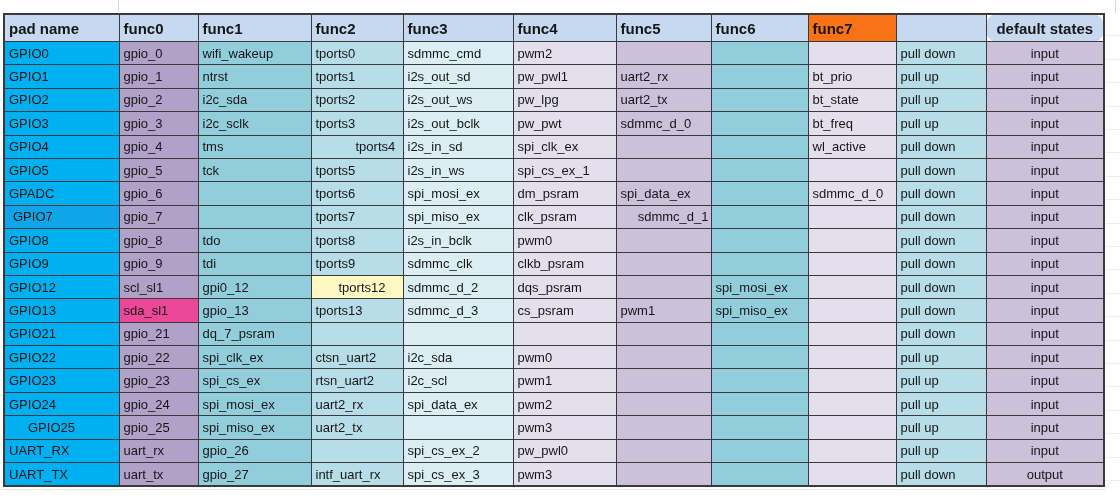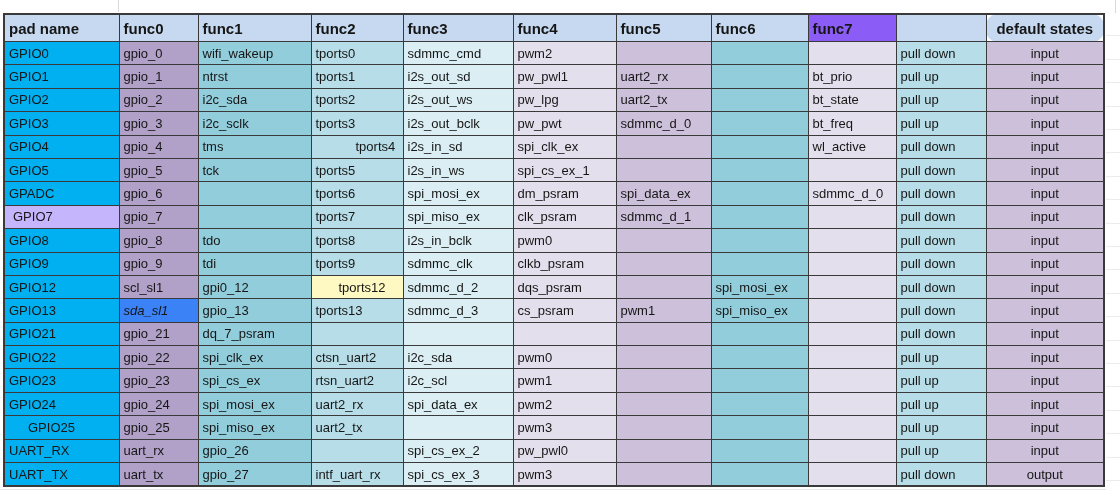--- a/index.html
+++ b/index.html
@@ -100,21 +100,21 @@
     <thead>
       <tr>
           <th style="background: rgb(198, 217, 241);">pad name</th>
           <th style="background: rgb(198, 217, 241);">func0</th>
           <th style="background: rgb(198, 217, 241);">func1</th>
           <th style="background: rgb(198, 217, 241);">func2</th>
           <th style="background: rgb(198, 217, 241);">func3</th>
           <th style="background: rgb(198, 217, 241);">func4</th>
           <th style="background: rgb(198, 217, 241);">func5</th>
           <th style="background: rgb(198, 217, 241);">func6</th>
-          <th style="background: #8b5cf6;">func7</th>
+          <th style="background: #f97316;">func7</th>
           <th style="background: rgb(198, 217, 241);"></th>
           <th class="center" style="background: rgb(198, 217, 241); border-radius: 12px;">default states</th>
         </tr>
     </thead>
     <tbody>
         <tr>
           <td style="background: rgb(0, 176, 240);">GPIO0</td>
           <td style="background: rgb(177, 160, 199);">gpio_0</td>
           <td style="background: rgb(146, 205, 220);">wifi_wakeup</td>
           <td style="background: rgb(183, 222, 232);">tports0</td>
@@ -198,27 +198,27 @@
           <td style="background: rgb(183, 222, 232);">tports6</td>
           <td style="background: rgb(218, 238, 243);">spi_mosi_ex</td>
           <td style="background: rgb(228, 223, 236);">dm_psram</td>
           <td style="background: rgb(204, 192, 218);">spi_data_ex</td>
           <td style="background: rgb(146, 205, 220);"></td>
           <td style="background: rgb(228, 223, 236);">sdmmc_d_0</td>
           <td style="background: rgb(183, 222, 232);">pull down</td>
           <td class="center" style="background: rgb(204, 192, 218);">input</td>
         </tr>
         <tr>
-          <td style="background: #c4b5fd; padding-left: 8px;">GPIO7</td>
+          <td style="background: #0ea5e9; padding-left: 8px;">GPIO7</td>
           <td style="background: rgb(177, 160, 199);">gpio_7</td>
           <td style="background: rgb(146, 205, 220);"></td>
           <td style="background: rgb(183, 222, 232);">tports7</td>
           <td style="background: rgb(218, 238, 243);">spi_miso_ex</td>
           <td style="background: rgb(228, 223, 236);">clk_psram</td>
-          <td style="background: rgb(204, 192, 218);">sdmmc_d_1</td>
+          <td style="background: rgb(204, 192, 218); text-align: right;">sdmmc_d_1</td>
           <td style="background: rgb(146, 205, 220);"></td>
           <td style="background: rgb(228, 223, 236);"></td>
           <td style="background: rgb(183, 222, 232);">pull down</td>
           <td class="center" style="background: rgb(204, 192, 218);">input</td>
         </tr>
         <tr>
           <td style="background: rgb(0, 176, 240);">GPIO8</td>
           <td style="background: rgb(177, 160, 199);">gpio_8</td>
           <td style="background: rgb(146, 205, 220);">tdo</td>
           <td style="background: rgb(183, 222, 232);">tports8</td>
@@ -251,21 +251,21 @@
           <td style="background: rgb(218, 238, 243);">sdmmc_d_2</td>
           <td style="background: rgb(228, 223, 236);">dqs_psram</td>
           <td style="background: rgb(204, 192, 218);"></td>
           <td style="background: rgb(146, 205, 220);">spi_mosi_ex</td>
           <td style="background: rgb(228, 223, 236);"></td>
           <td style="background: rgb(183, 222, 232);">pull down</td>
           <td class="center" style="background: rgb(204, 192, 218);">input</td>
         </tr>
         <tr>
           <td style="background: rgb(0, 176, 240);">GPIO13</td>
-          <td style="background: #3b82f6; font-style: italic;">sda_sl1</td>
+          <td style="background: #ec4899;">sda_sl1</td>
           <td style="background: rgb(146, 205, 220);">gpio_13</td>
           <td style="background: rgb(183, 222, 232);">tports13</td>
           <td style="background: rgb(218, 238, 243);">sdmmc_d_3</td>
           <td style="background: rgb(228, 223, 236);">cs_psram</td>
           <td style="background: rgb(204, 192, 218);">pwm1</td>
           <td style="background: rgb(146, 205, 220);">spi_miso_ex</td>
           <td style="background: rgb(228, 223, 236);"></td>
           <td style="background: rgb(183, 222, 232);">pull down</td>
           <td class="center" style="background: rgb(204, 192, 218);">input</td>
         </tr>

